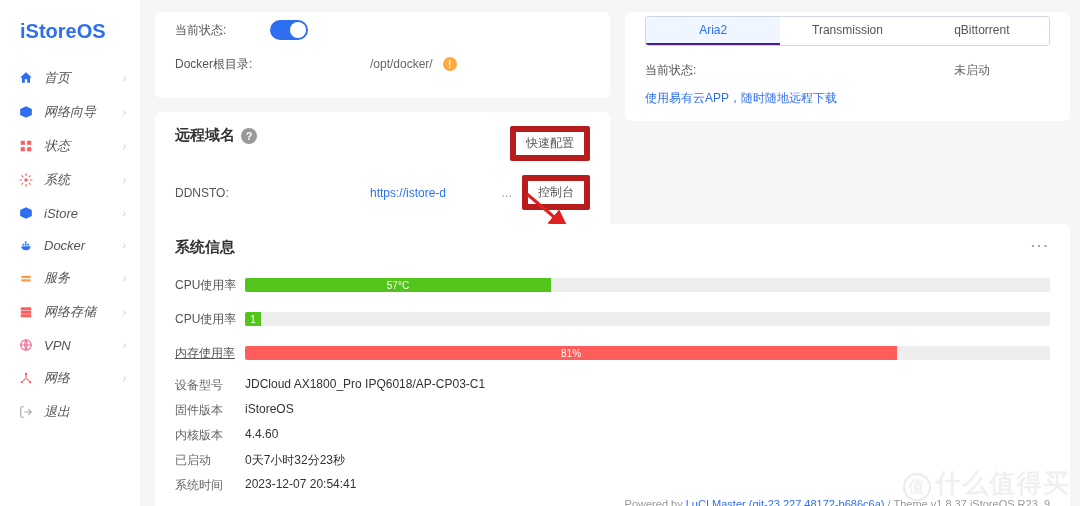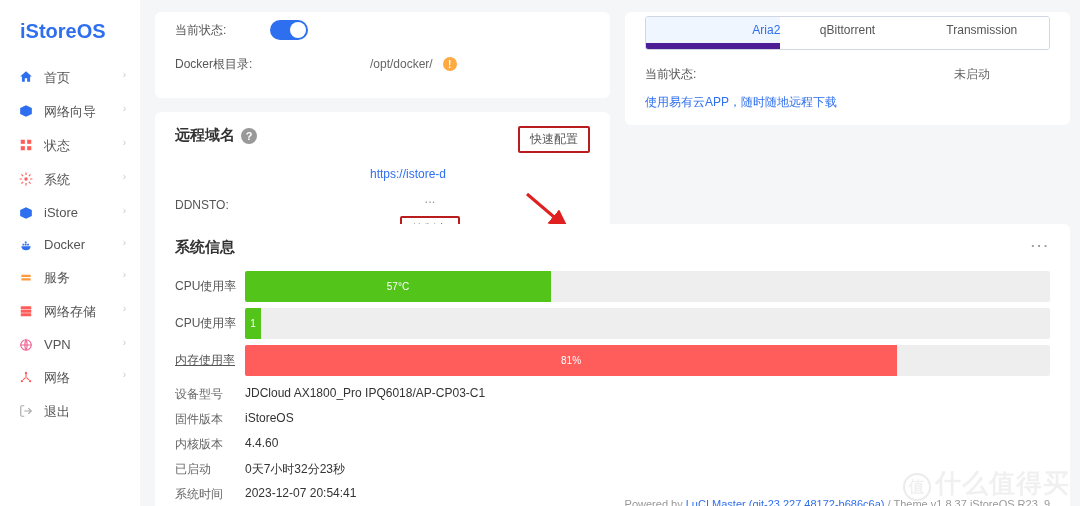--- a/index.html
+++ b/index.html
@@ -1,21 +1,21 @@
 <!DOCTYPE html>
 <html><head>
   <meta charset="utf-8">
   <style>
     * { margin: 0; padding: 0; box-sizing: border-box; }
     body { font-family: -apple-system, "PingFang SC", "Microsoft YaHei", sans-serif; background: #f5f6f8; font-size: 13px; color: #333; width: 1080px; height: 506px; overflow: hidden; position: relative; }
     
     .sidebar { position: absolute; left: 0; top: 0; width: 140px; height: 100%; background: #fff; }
     .logo { padding: 20px 0 10px 20px; font-size: 20px; font-weight: 700; color: #2e6ff0; }
     .nav { padding-top: 8px; }
-    .nav-item { display: flex; align-items: flex-start; padding: 8px 14px 8px 18px; cursor: pointer; color: #555; }
+    .nav-item { display: flex; align-items: center; padding: 8px 14px 8px 18px; cursor: pointer; color: #555; font-style: italic; }
     .nav-icon { width: 16px; height: 16px; margin-right: 10px; display: flex; align-items: center; justify-content: center; }
     .nav-label { flex: 1; font-size: 13px; }
     .chevron { color: #ccc; font-size: 10px; }
 
     .main { position: absolute; left: 155px; top: 12px; right: 10px; height: 100%; overflow: hidden; }
     
     .card { background: #fff; border-radius: 6px; padding: 14px 20px; margin-bottom: 14px; }
     
     .left-col { position: absolute; left: 0; top: 0; width: 455px; }
     .right-col { position: absolute; left: 470px; top: 0; right: 0; }
@@ -27,31 +27,31 @@
     
     .toggle { width: 38px; height: 20px; background: #2e6ff0; border-radius: 10px; position: relative; cursor: pointer; }
     .toggle::after { content: ""; position: absolute; width: 16px; height: 16px; background: #fff; border-radius: 50%; top: 2px; right: 2px; }
     
     .warn-dot { width: 14px; height: 14px; background: #ffa940; border-radius: 50%; display: inline-flex; align-items: center; justify-content: center; color: #fff; font-size: 10px; font-weight: bold; }
     
     .section-head { display: flex; align-items: flex-start; justify-content: space-between; margin-bottom: 14px; }
     .section-title { font-size: 15px; font-weight: 600; display: flex; align-items: center; gap: 6px; }
     .help-dot { width: 16px; height: 16px; background: #999; color: #fff; border-radius: 50%; display: inline-flex; align-items: center; justify-content: center; font-size: 11px; }
     
-    .btn-sm { border: 2px solid #b91c1c; background: #fff; padding: 3px 10px; font-size: 12px; border-radius: 2px; cursor: pointer; color: #555; }
+    .btn-sm { border: 6px solid #b91c1c; background: #fff; padding: 3px 10px; font-size: 12px; border-radius: 2px; cursor: pointer; color: #555; }
     
     .link { color: #2e6ff0; font-size: 12px; }
     
     .tabs { display: flex; border: 1px solid #d0d7e2; border-radius: 3px; overflow: hidden; }
     .tab { flex: 1; text-align: center; padding: 6px 0; font-size: 12px; cursor: pointer; background: #fff; color: #555; }
-    .tab.active { color: #2e6ff0; border-bottom: 6px solid #4c1d95; background: #f0f6ff; text-align: right; }
+    .tab.active { color: #2e6ff0; border-bottom: 2px solid #4c1d95; background: #f0f6ff; }
     
     .more-dots { color: #999; letter-spacing: 2px; cursor: pointer; font-weight: bold; }
     
-    .bar { flex: 1; height: 31px; background: #eee; border-radius: 2px; position: relative; overflow: hidden; }
+    .bar { flex: 1; height: 14px; background: #eee; border-radius: 2px; position: relative; overflow: hidden; }
     .bar-fill { position: absolute; left: 0; top: 0; bottom: 0; display: flex; align-items: center; justify-content: center; color: #fff; font-size: 10px; }
     .bar-green { background: #52c41a; }
     .bar-red { background: #ff5c5c; }
     
     .info-row { display: flex; padding: 4px 0; font-size: 12px; }
     .info-label { width: 70px; color: #666; }
     .info-value { color: #333; }
     
     .arrow { position: absolute; left: 370px; top: 80px; pointer-events: none; }
     
@@ -200,43 +200,43 @@
     <div class="card" style="position:relative;">
       <div class="section-head">
         <div class="section-title">
           <span>远程域名</span>
           <span class="help-dot">?</span>
         </div>
         <button class="btn-sm">快速配置</button>
       </div>
       <div class="row">
         <div class="label">DDNSTO:</div>
-        <div class="value" style="justify-content:flex-end;flex-direction:column;">
+        <div class="value" style="justify-content:flex-end;">
           <a class="link" style="margin-right:auto;margin-left:100px;">https://istore-d</a>
           <span style="color:#999;">...</span>
           <button class="btn-sm">控制台</button>
         </div>
       </div>
       <svg class="arrow" width="50" height="45" viewBox="0 0 50 45">
         <defs>
             <marker id="ah" markerWidth="8" markerHeight="8" refX="6" refY="3" orient="auto">
               <polygon points="0 0, 7 3, 0 6" fill="#e02020"></polygon>
             </marker>
           </defs>
         <line x1="2" y1="2" x2="42" y2="36" stroke="#e02020" stroke-width="3" marker-end="url(#ah)"></line>
       </svg>
     </div>
   </div>
 
   <div class="right-col">
     <div class="card" style="padding-top:4px;">
       <div class="tabs">
         <div class="tab active">Aria2</div>
+        <div class="tab">Transmission</div>
         <div class="tab">qBittorrent</div>
-        <div class="tab">Transmission</div>
       </div>
       <div class="row" style="margin-top:10px;">
         <div class="label" style="width:auto;margin-right:auto;">当前状态:</div>
         <span style="color:#666;font-size:12px;margin-right:60px;">未启动</span>
       </div>
       <div><a class="link">使用易有云APP，随时随地远程下载</a></div>
     </div>
   </div>
 
   <div class="full-col">

